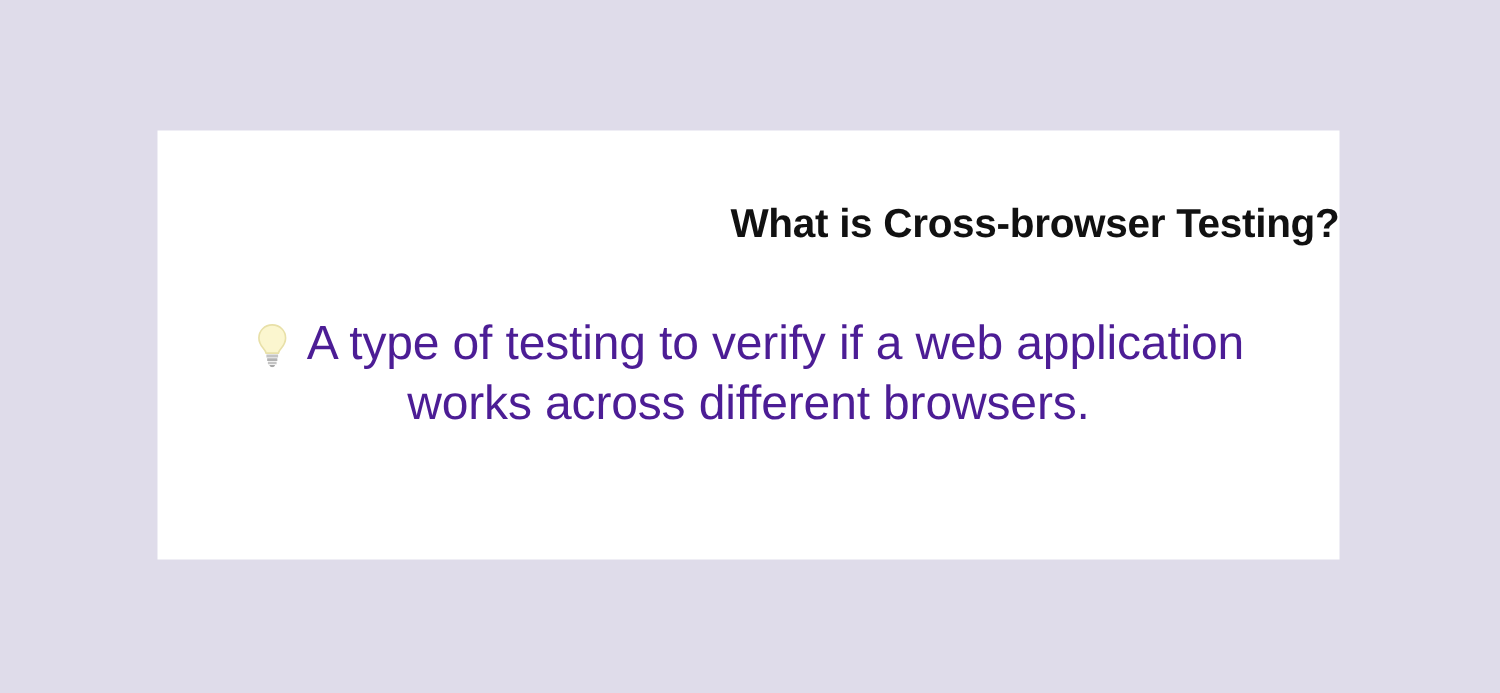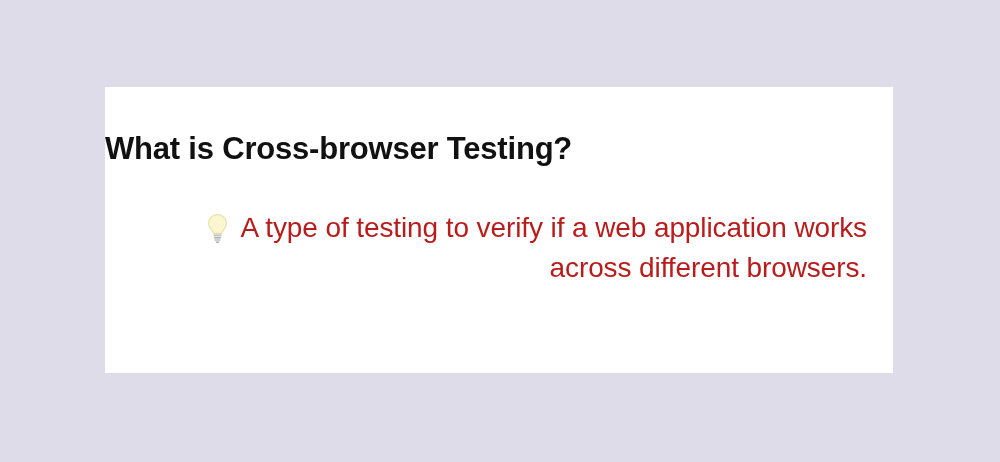--- a/index.html
+++ b/index.html
@@ -31,45 +31,45 @@
     background: #ffffff;
     box-sizing: border-box;
   }
 
   
   .heading {
     position: absolute;
     left: 0;
     top: 42px;
     width: 788px;
-    text-align: left;
+    text-align: right;
     color: #111111;
     font-family: "Liberation Sans", sans-serif;
-    font-size: 31px;
+    font-size: 27px;
     line-height: 40px;
     letter-spacing: -0.2px;
     white-space: nowrap;
   }
   .heading .lead {
     font-weight: 600;
   }
   .heading .emph {
     font-weight: 800;
   }
 
   
   .definition {
     position: absolute;
     left: 26px;
     top: 121px;
     width: 736px;
-    text-align: right;
-    color: #b91c1c;
+    text-align: center;
+    color: #4c1d95;
     font-family: "Liberation Sans", sans-serif;
-    font-size: 28px;
+    font-size: 32px;
     line-height: 40px;
     font-weight: 400;
     letter-spacing: -0.1px;
   }
 
   
   .bulb-icon {
     display: inline-block;
     width: 25px;
     height: 30px;

